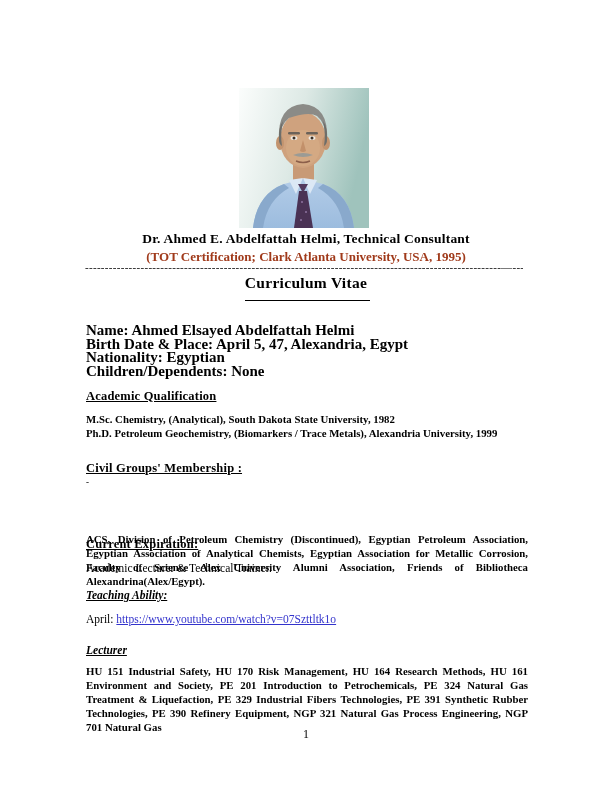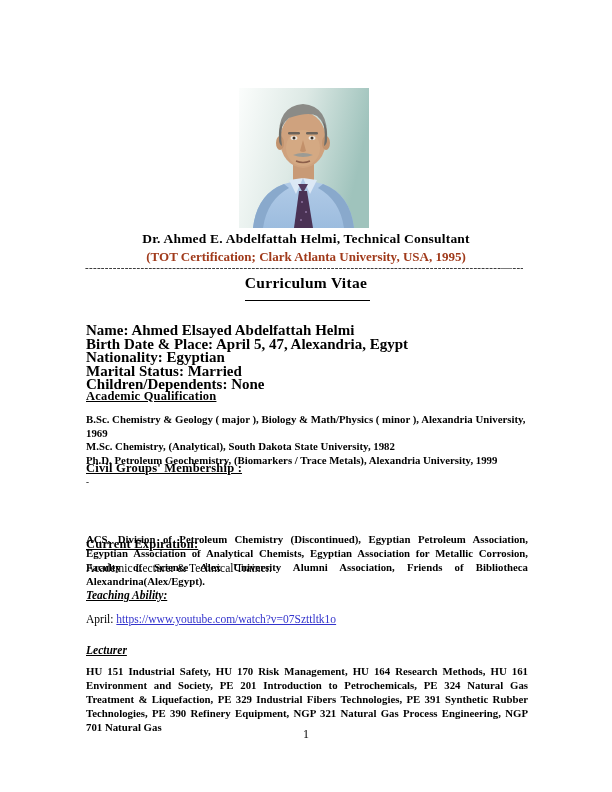--- a/index.html
+++ b/index.html
@@ -200,28 +200,26 @@
   <div class="abs dash-divider">---------------------------------------------------------------------------------------------------------—---------------</div>
 
   <div class="abs centered cv-heading">Curriculum Vitae</div>
 
   <div class="abs cv-underline"></div>
 
   <div class="abs lmarg personal-block">
     <div>Name: Ahmed Elsayed Abdelfattah Helmi</div>
     <div>Birth Date &amp; Place: April 5, 47, Alexandria, Egypt</div>
     <div>Nationality: Egyptian</div>
-    <div>Marital Status: Married</div>
     <div>Children/Dependents: None</div>
   </div>
 
   <div class="abs lmarg section-heading h-academic">Academic Qualification</div>
 
   <div class="abs lmarg body-bold academic-block">
-    <div>B.Sc. Chemistry &amp; Geology ( major ), Biology &amp; Math/Physics ( minor ), Alexandria University, 1969</div>
     <div>M.Sc. Chemistry, (Analytical), South Dakota State University, 1982</div>
     <div>Ph.D. Petroleum Geochemistry, (Biomarkers / Trace Metals), Alexandria University, 1999</div>
   </div>
 
   <div class="abs lmarg section-heading h-civil">Civil Groups' Membership :</div>
 
   <div class="abs lmarg civil-dash">-</div>
 
   <div class="abs lmarg body-bold civil-body">ACS, Division of Petroleum Chemistry (Discontinued), Egyptian Petroleum Association, Egyptian Association of Analytical Chemists, Egyptian Association for Metallic Corrosion, Faculty of Science Alex University Alumni Association, Friends of Bibliotheca Alexandrina(Alex/Egypt).</div>
 

